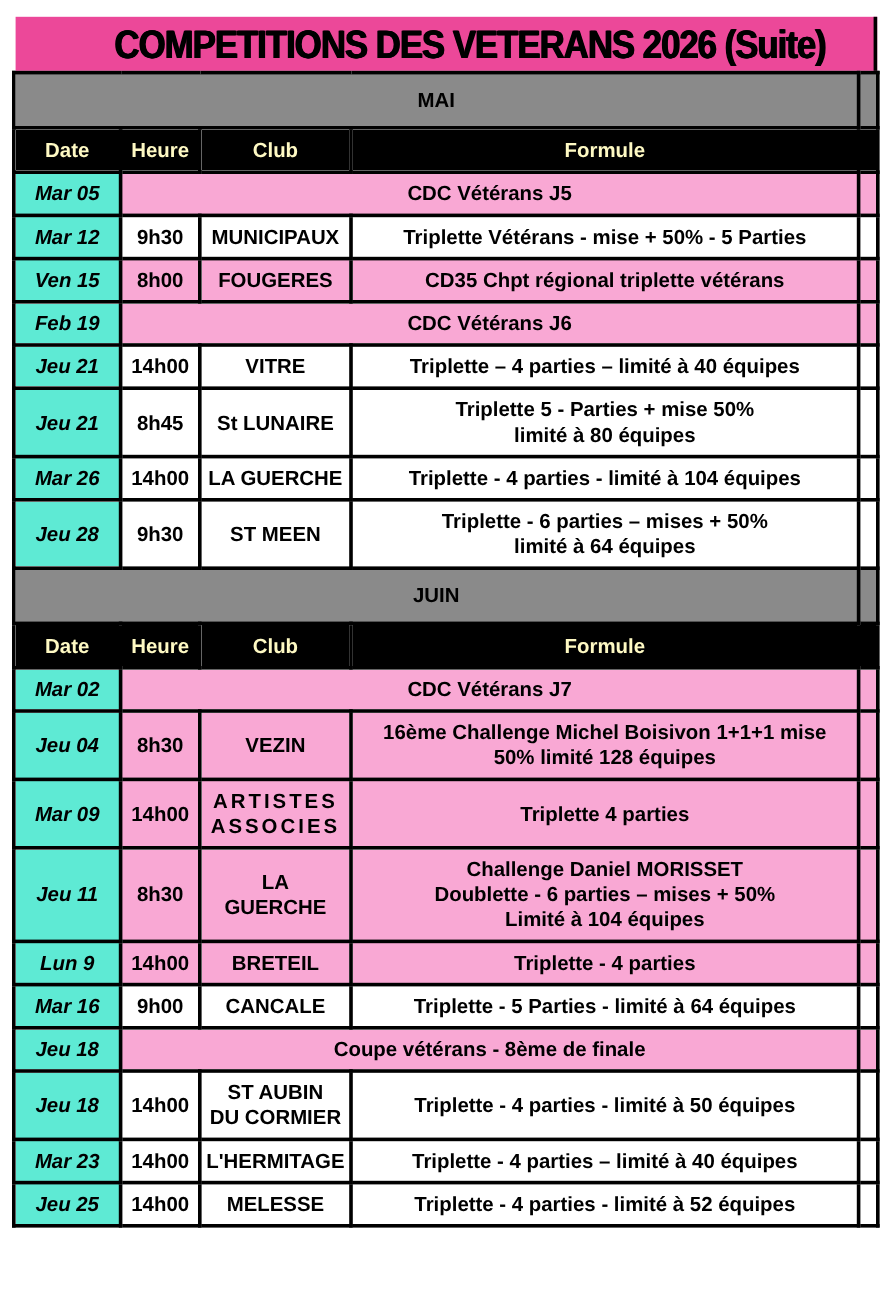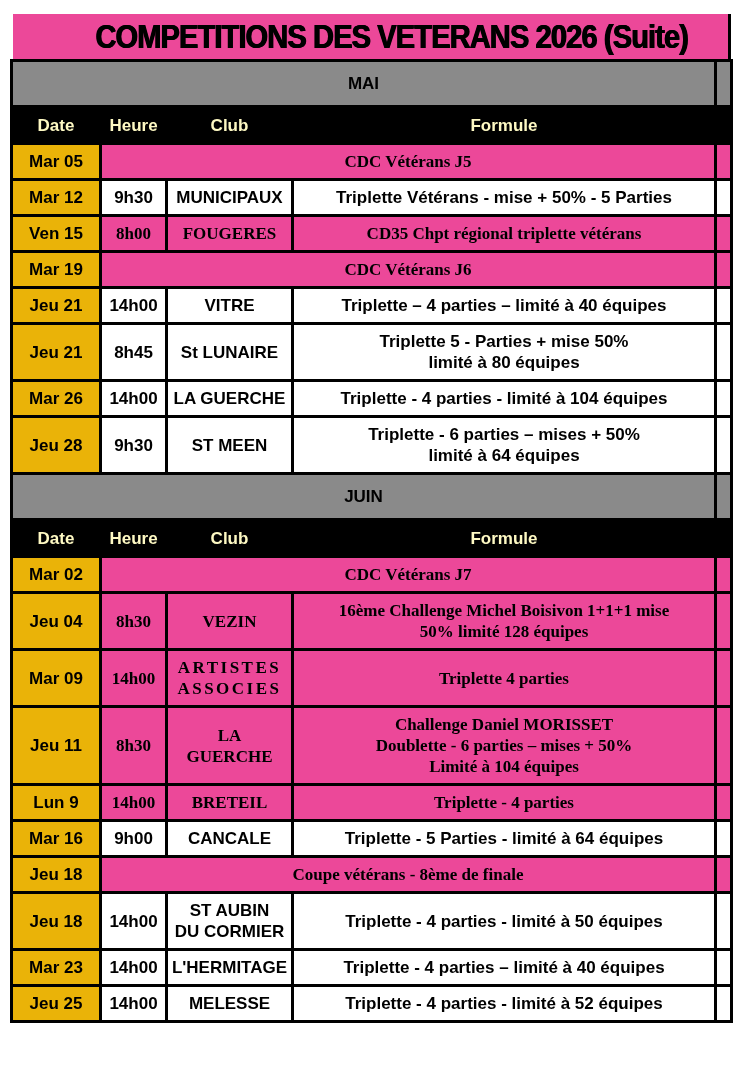--- a/index.html
+++ b/index.html
@@ -37,22 +37,22 @@
   td.band{
     background:#8a8a8a;font-size:19px;height:31px;padding:4px 2px;
     border-left:4px solid #000;
   }
   td.band-sliver{background:#8a8a8a;}
   th.colhead{
     background:#000;color:#fef9c3;height:22px;padding:3px 2px;font-size:17px;
     border-left:4px solid #000;
   }
   th.colhead-sliver{background:#000;}
-  td.date{background:#eab308;border-left:4px solid #000;}
-  td.gray{background:#ec4899;font-family:Liberation Serif, serif;}
+  td.date{background:#5eead4;border-left:4px solid #000;font-style:italic;}
+  td.gray{background:#f9a8d4;}
   td.white{background:#ffffff;}
   .multiline{white-space:pre-line;}
   td.club-spaced{letter-spacing:2.5px;font-weight:400;font-size:16px;}
 </style>
 </head>
 <body>
 
 <div class="title-bar">
   <span class="title-text">COMPETITIONS DES VETERANS 2026 (Suite)</span>
 </div>
@@ -90,21 +90,21 @@
         <td class="white"></td>
       </tr>
       <tr>
         <td class="date">Ven 15</td>
         <td class="gray">8h00</td>
         <td class="gray multiline">FOUGERES</td>
         <td class="gray multiline">CD35  Chpt régional triplette vétérans</td>
         <td class="gray"></td>
       </tr>
       <tr>
-        <td class="date">Mar 19</td>
+        <td class="date">Feb 19</td>
         <td class="gray multiline" colspan="3">CDC Vétérans J6</td>
         <td class="gray"></td>
       </tr>
       <tr>
         <td class="date">Jeu 21</td>
         <td class="white">14h00</td>
         <td class="white multiline">VITRE</td>
         <td class="white multiline">Triplette – 4 parties – limité à 40 équipes</td>
         <td class="white"></td>
       </tr>

